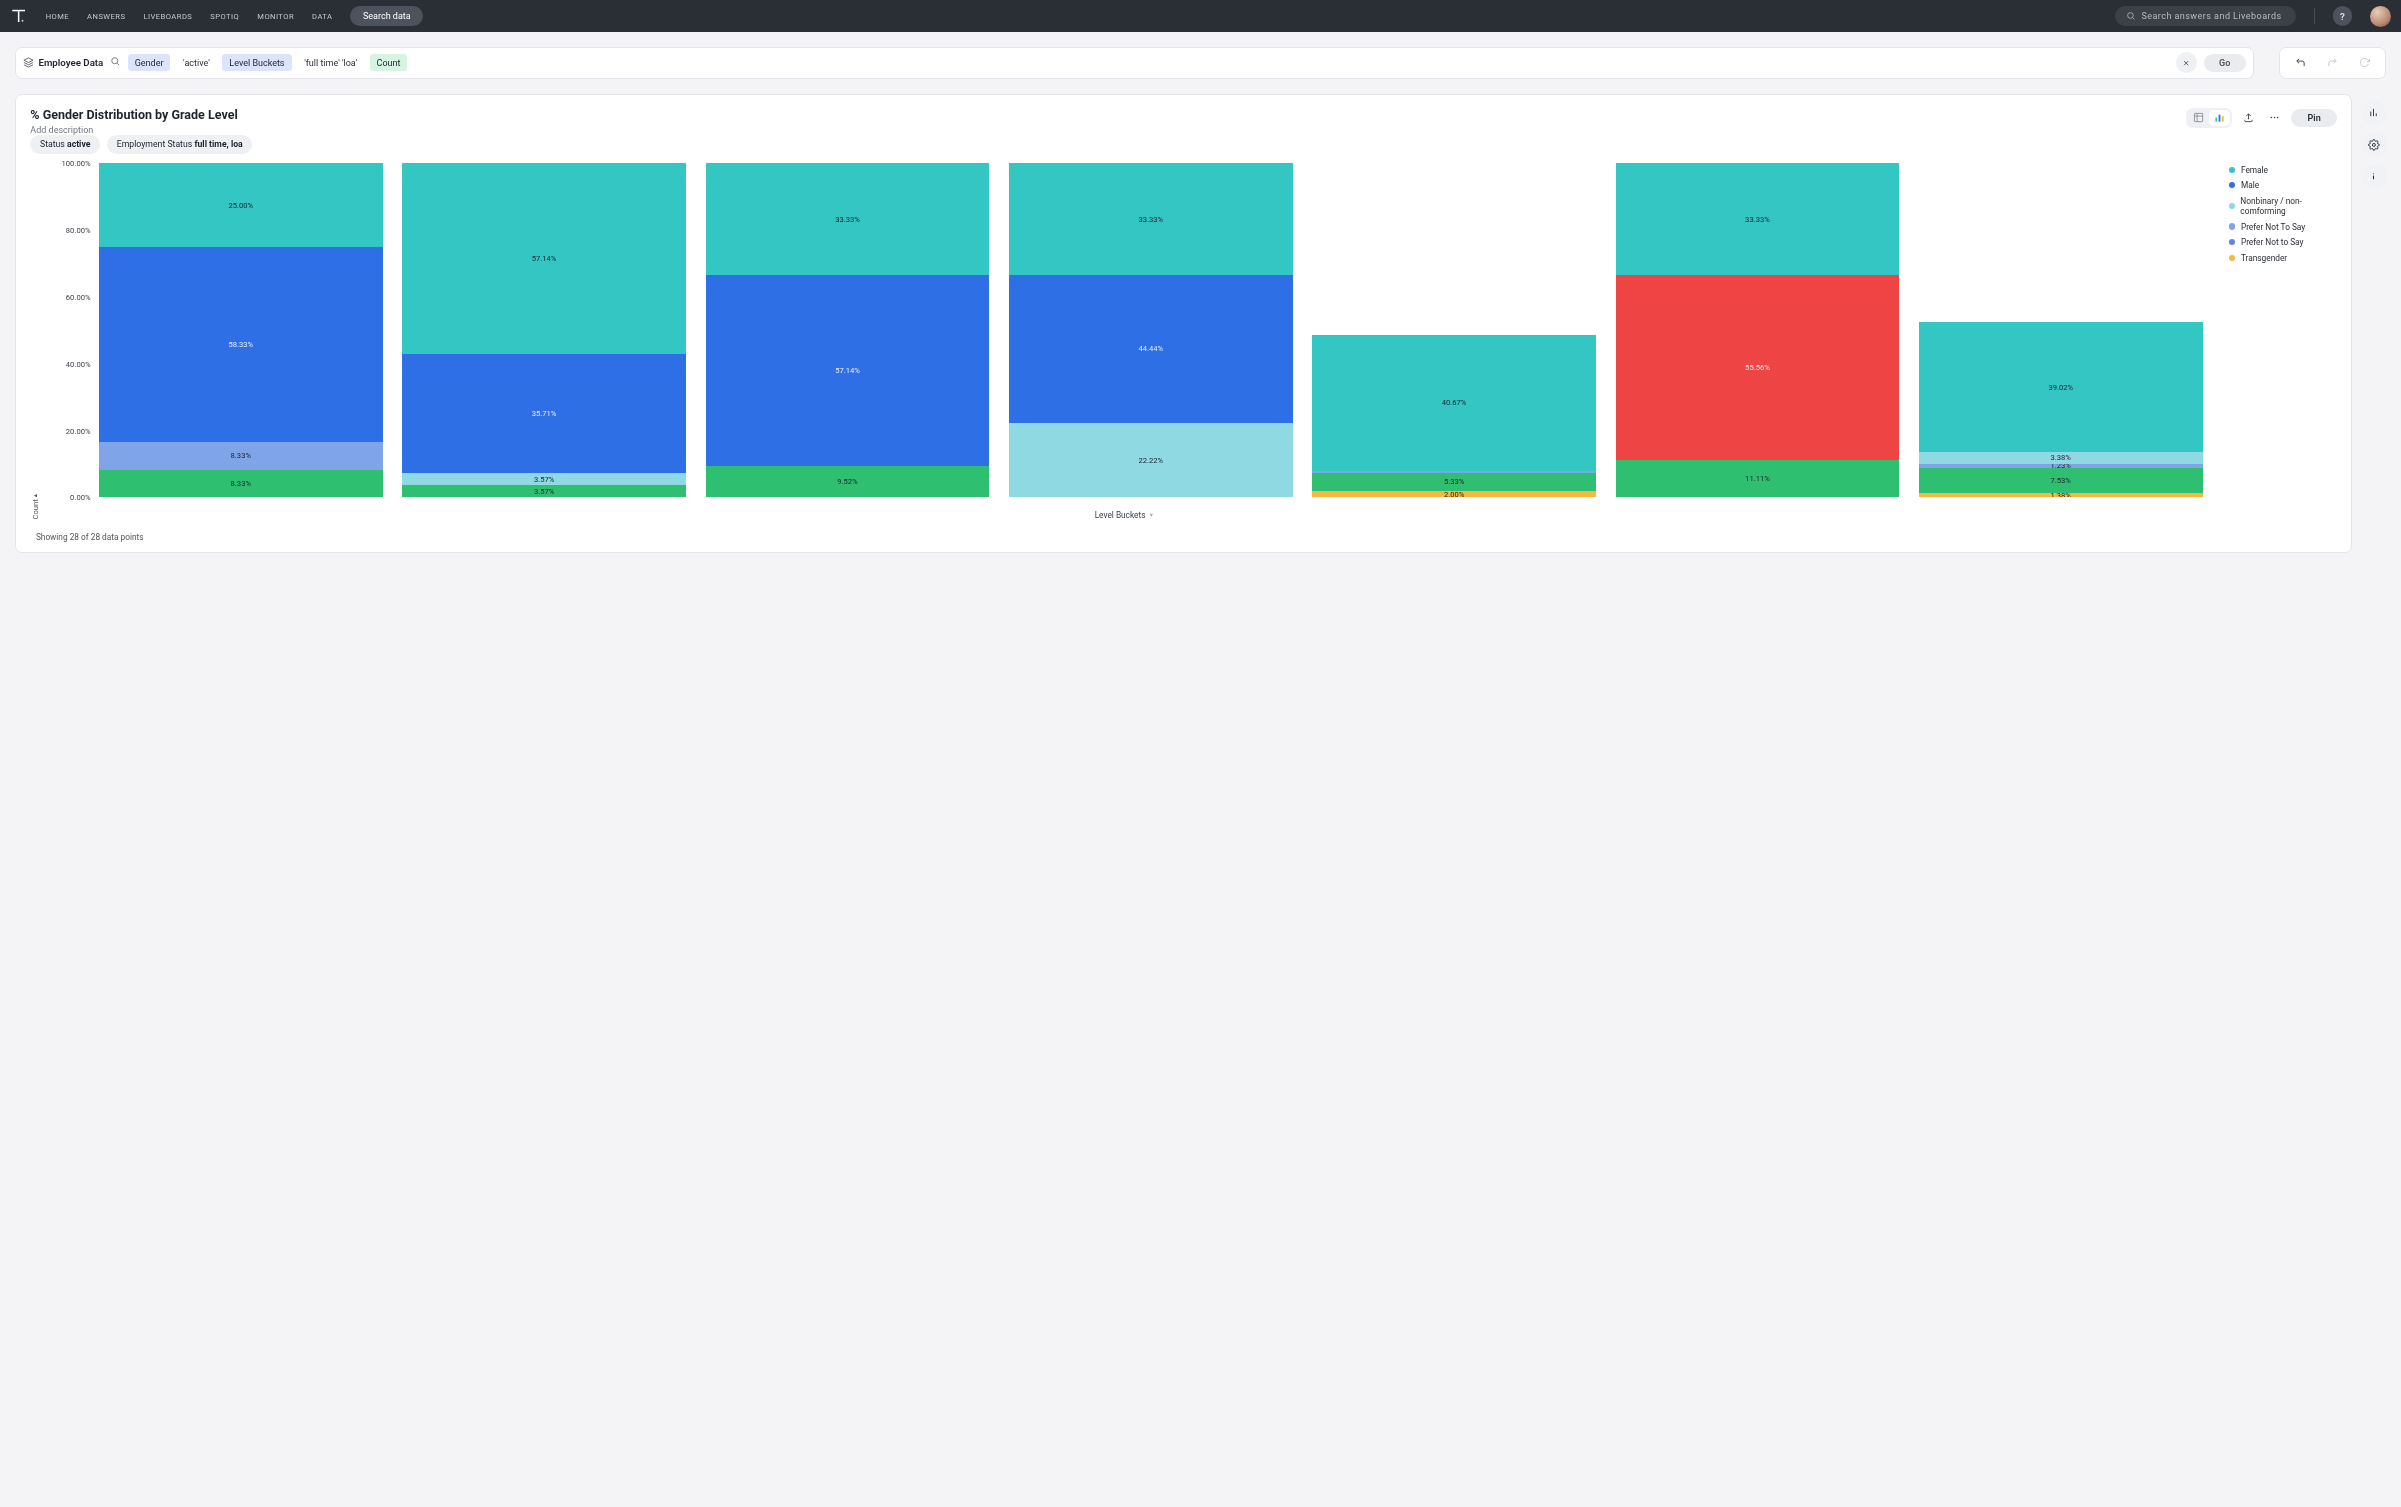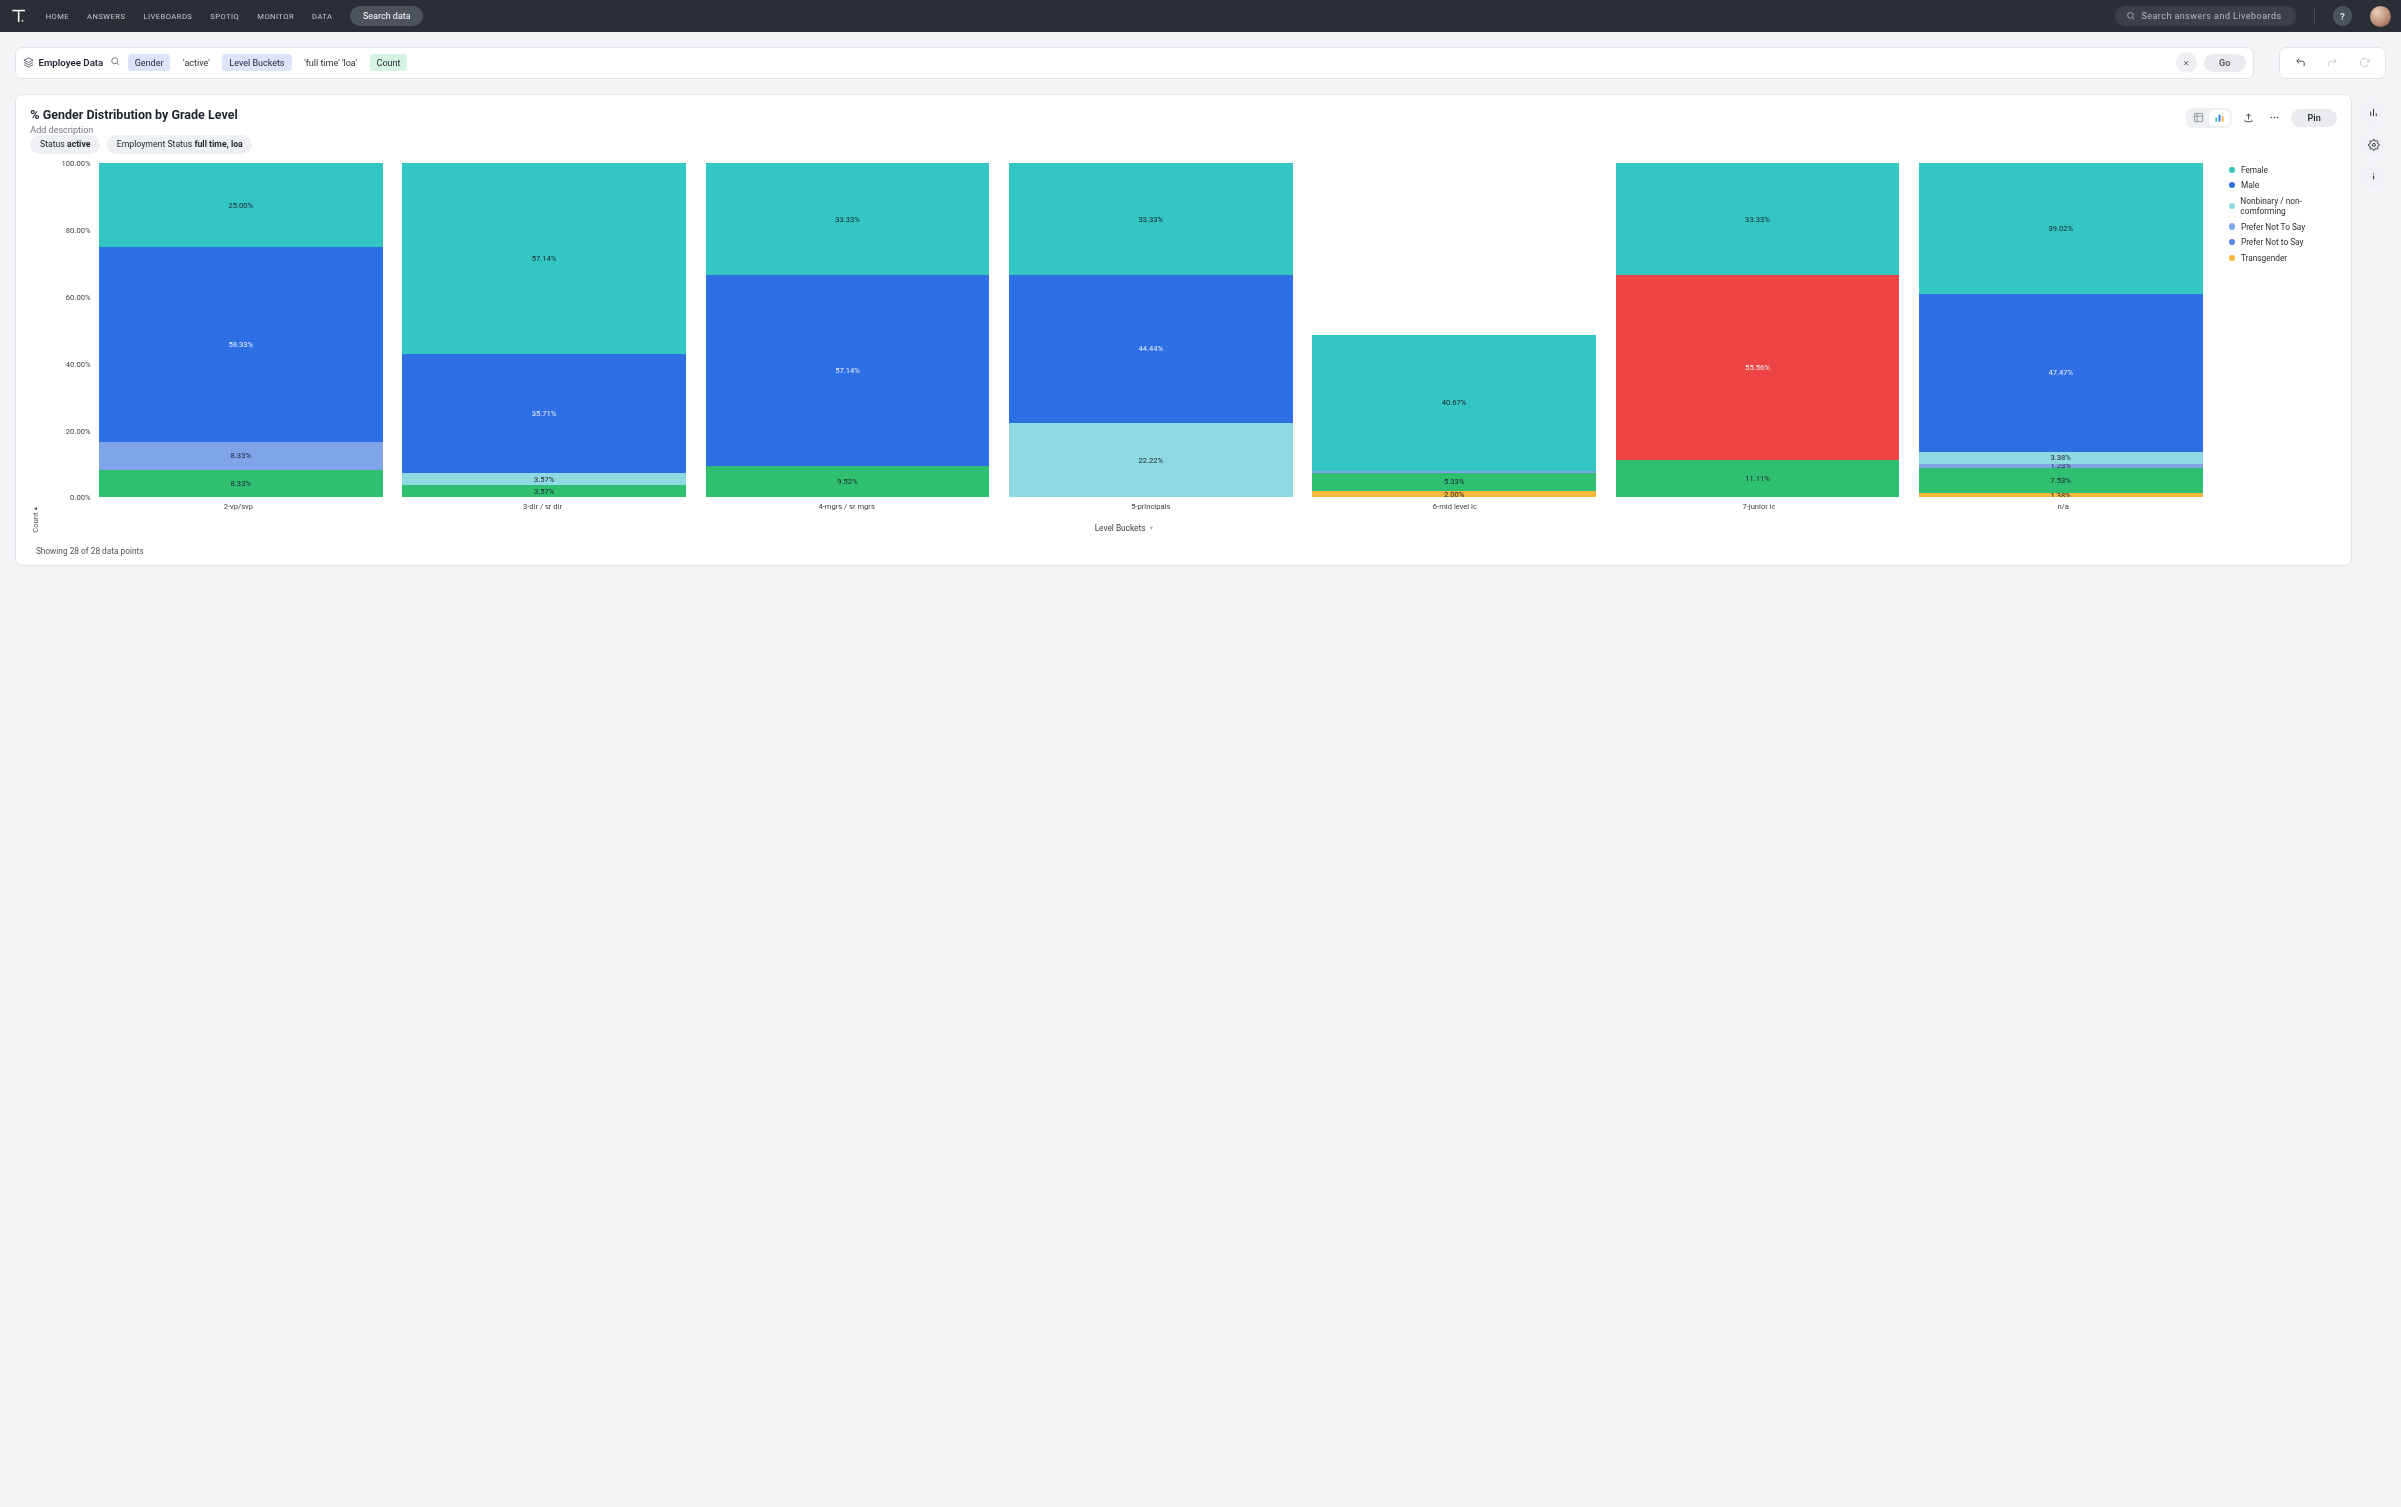--- a/index.html
+++ b/index.html
@@ -340,39 +340,27 @@
                     </div>
                     <div class="seg-cell" style="height: 7.53%; background: rgb(47, 191, 113);">
                       <span>7.53%</span>
                     </div>
                     <div class="seg-cell" style="height: 1.23%; background: rgb(127, 165, 232);">
                       <span>1.23%</span>
                     </div>
                     <div class="seg-cell" style="height: 3.38%; background: rgb(143, 217, 227);">
                       <span>3.38%</span>
                     </div>
-                    <div class="seg-cell dark" style="height: 47.47%; background: rgb(47, 111, 229);">
-                      <span>47.47%</span>
-                    </div>
                     <div class="seg-cell" style="height: 39.02%; background: rgb(52, 198, 195);">
                       <span>39.02%</span>
                     </div>
                   </div>
                 </div>
               </div>
           </div>
-          <div class="x-ticks" id="xticks-slot">
-              <div class="x-tick">2-vp/svp</div>
-              <div class="x-tick">3-dir / sr dir</div>
-              <div class="x-tick">4-mgrs / sr mgrs</div>
-              <div class="x-tick">5-principals</div>
-              <div class="x-tick">6-mid level ic</div>
-              <div class="x-tick">7-junior ic</div>
-              <div class="x-tick">n/a</div>
-            </div>
           <div class="x-title">
               <span>Level Buckets</span>
               <span class="tri">▾</span>
             </div>
         </div>
         <div class="legend" id="legend-slot">
             <div class="legend-row">
               <span class="sw" style="background: rgb(52, 198, 195);"></span>
               <span>Female</span>
             </div>

